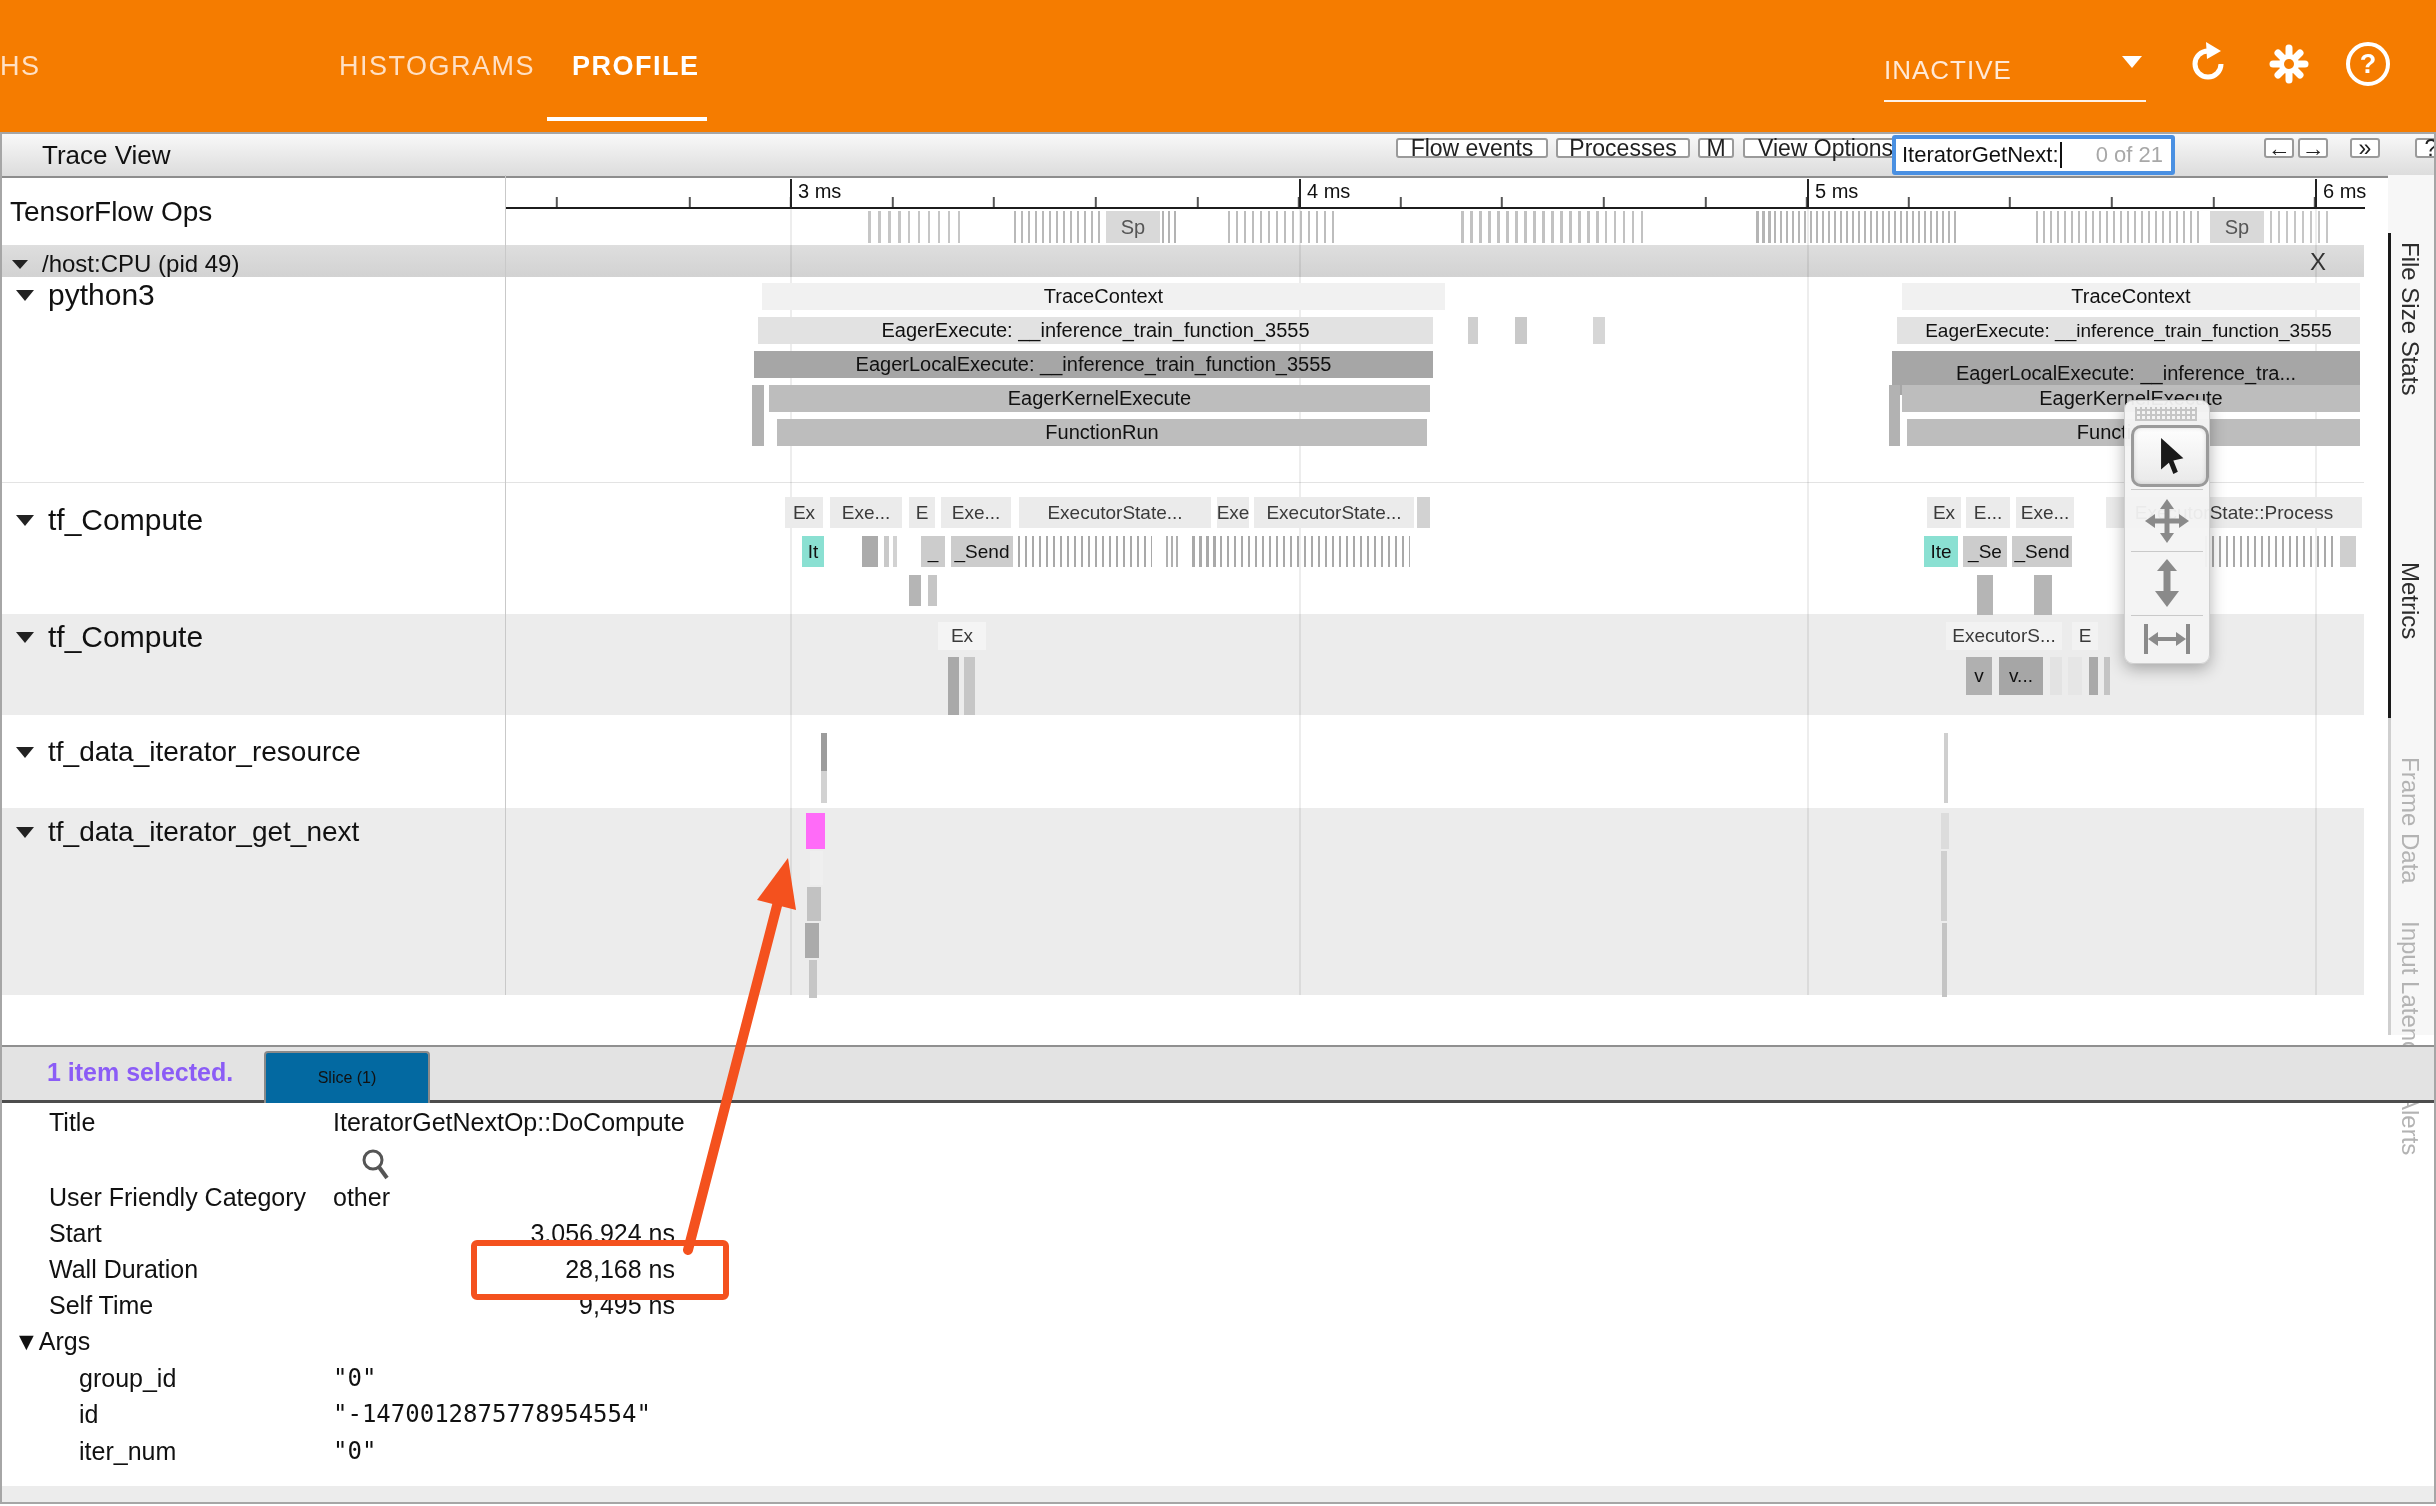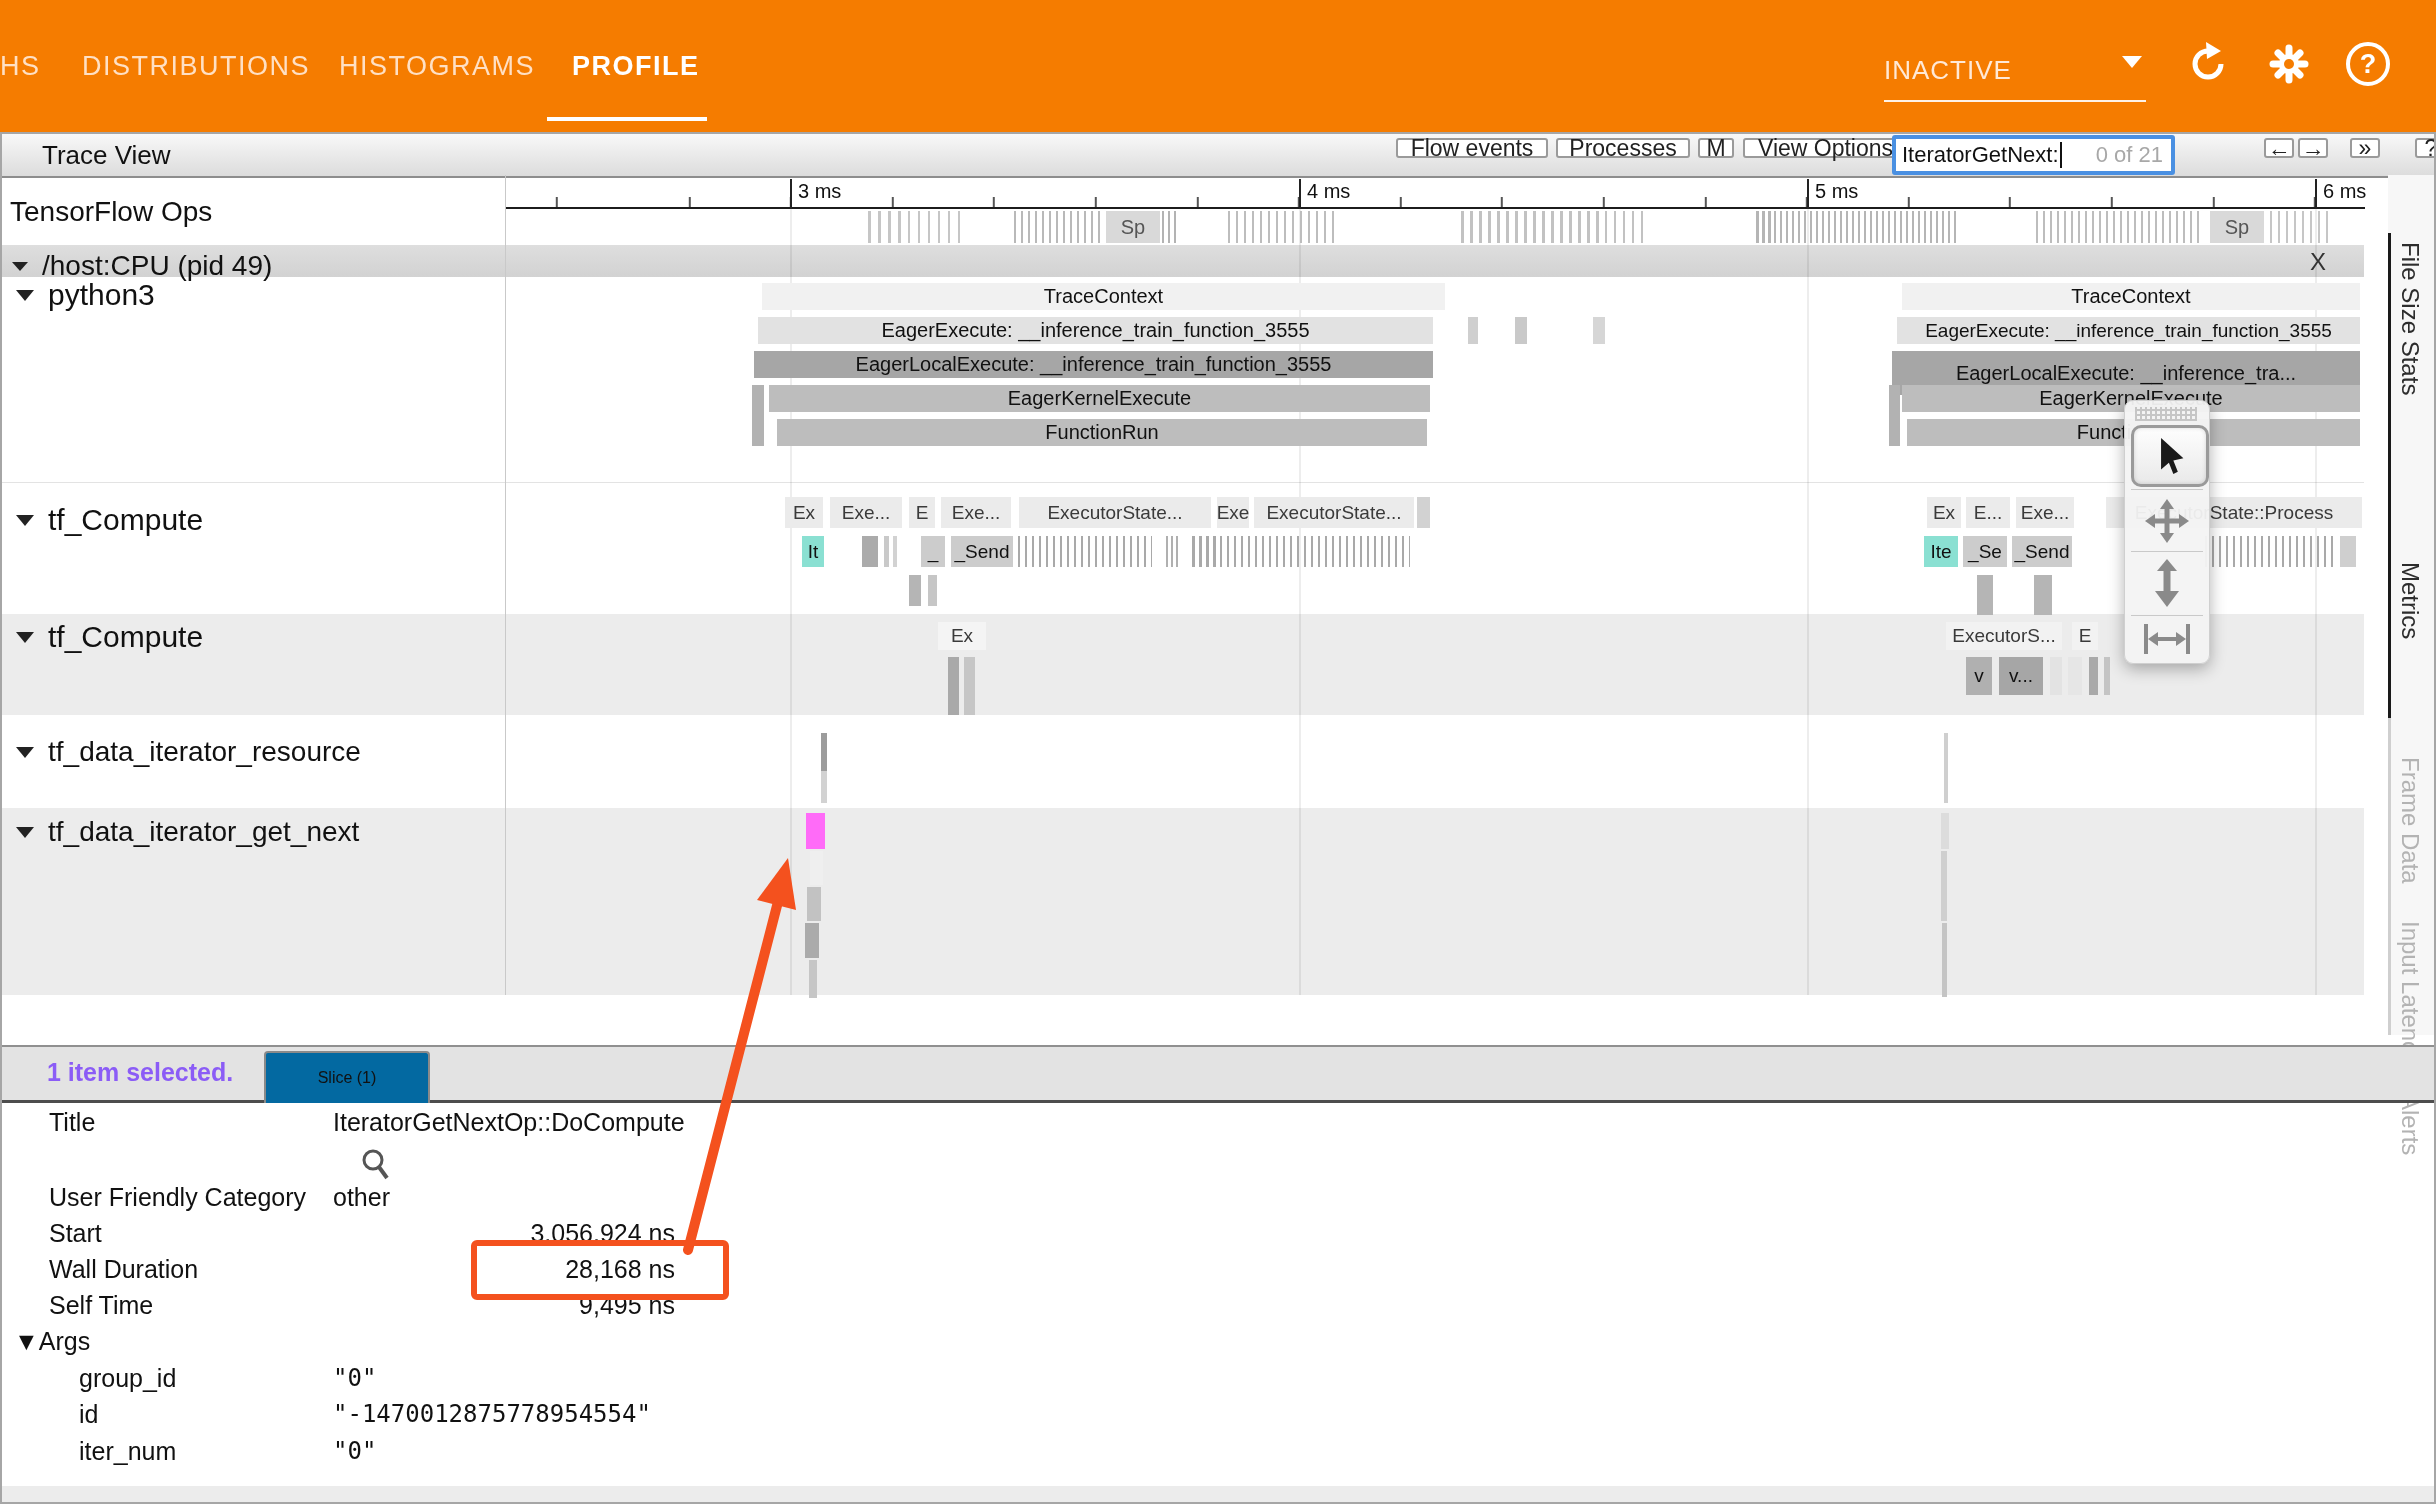--- a/index.html
+++ b/index.html
@@ -86,21 +86,20 @@
   #arrow-svg{left:0;top:0;width:2436px;height:1506px;pointer-events:none;z-index:29;}
   #bottom-strip{left:2px;top:1486px;width:2432px;height:18px;background:#ececec;}
 </style>
 </head>
 <body>
 
 <div id="page">
 
   <div id="topbar" class="abs">
     <div class="tb-tab" style="left:0px;">HS</div>
-    <div class="tb-tab" style="left:82px;">DISTRIBUTIONS</div>
     <div class="tb-tab active" style="left:572px;">PROFILE</div>
     <div class="tb-tab" style="left:339px;">HISTOGRAMS</div>
     <div id="profile-underline"></div>
 
     <div id="run-select">INACTIVE</div>
     <div id="run-underline"></div>
     <div class="caret-down"></div>
 
     <svg class="hdr-icon" style="left:2186px;" viewBox="0 0 44 44">
       <path d="M22 9 a13 13 0 1 0 13 13" fill="none" stroke="#fff" stroke-width="5"></path>
@@ -164,21 +163,21 @@
     </div>
   <div id="grid-layer">
       <div class="gridline" style="left: 790px;"></div>
       <div class="gridline" style="left: 1299px;"></div>
       <div class="gridline" style="left: 1807px;"></div>
       <div class="gridline" style="left: 2315px;"></div>
     </div>
   <div id="labelcol-divider"></div>
 
   <div class="abs" style="left:10px;top:196px;font-size:28px;color:#111;">TensorFlow Ops</div>
-  <div class="rowlabel" style="left:12px;top:250px;font-size:28px;">
+  <div class="rowlabel" style="left:12px;top:250px;font-size:24px;">
     <span class="tri" style="border-top-width:9px;border-left-width:8px;border-right-width:8px;"></span>
     <span>/host:CPU (pid 49)</span>
   </div>
   <div class="abs" style="left:2310px;top:248px;font-size:24px;color:#333;cursor:pointer;">X</div>
 
   <div class="rowlabel" style="left:16px;top:278px;font-size:30px;">
     <span class="tri"></span>
     <span>python3</span>
   </div>
   <div class="rowlabel" style="left:16px;top:503px;font-size:30px;">

